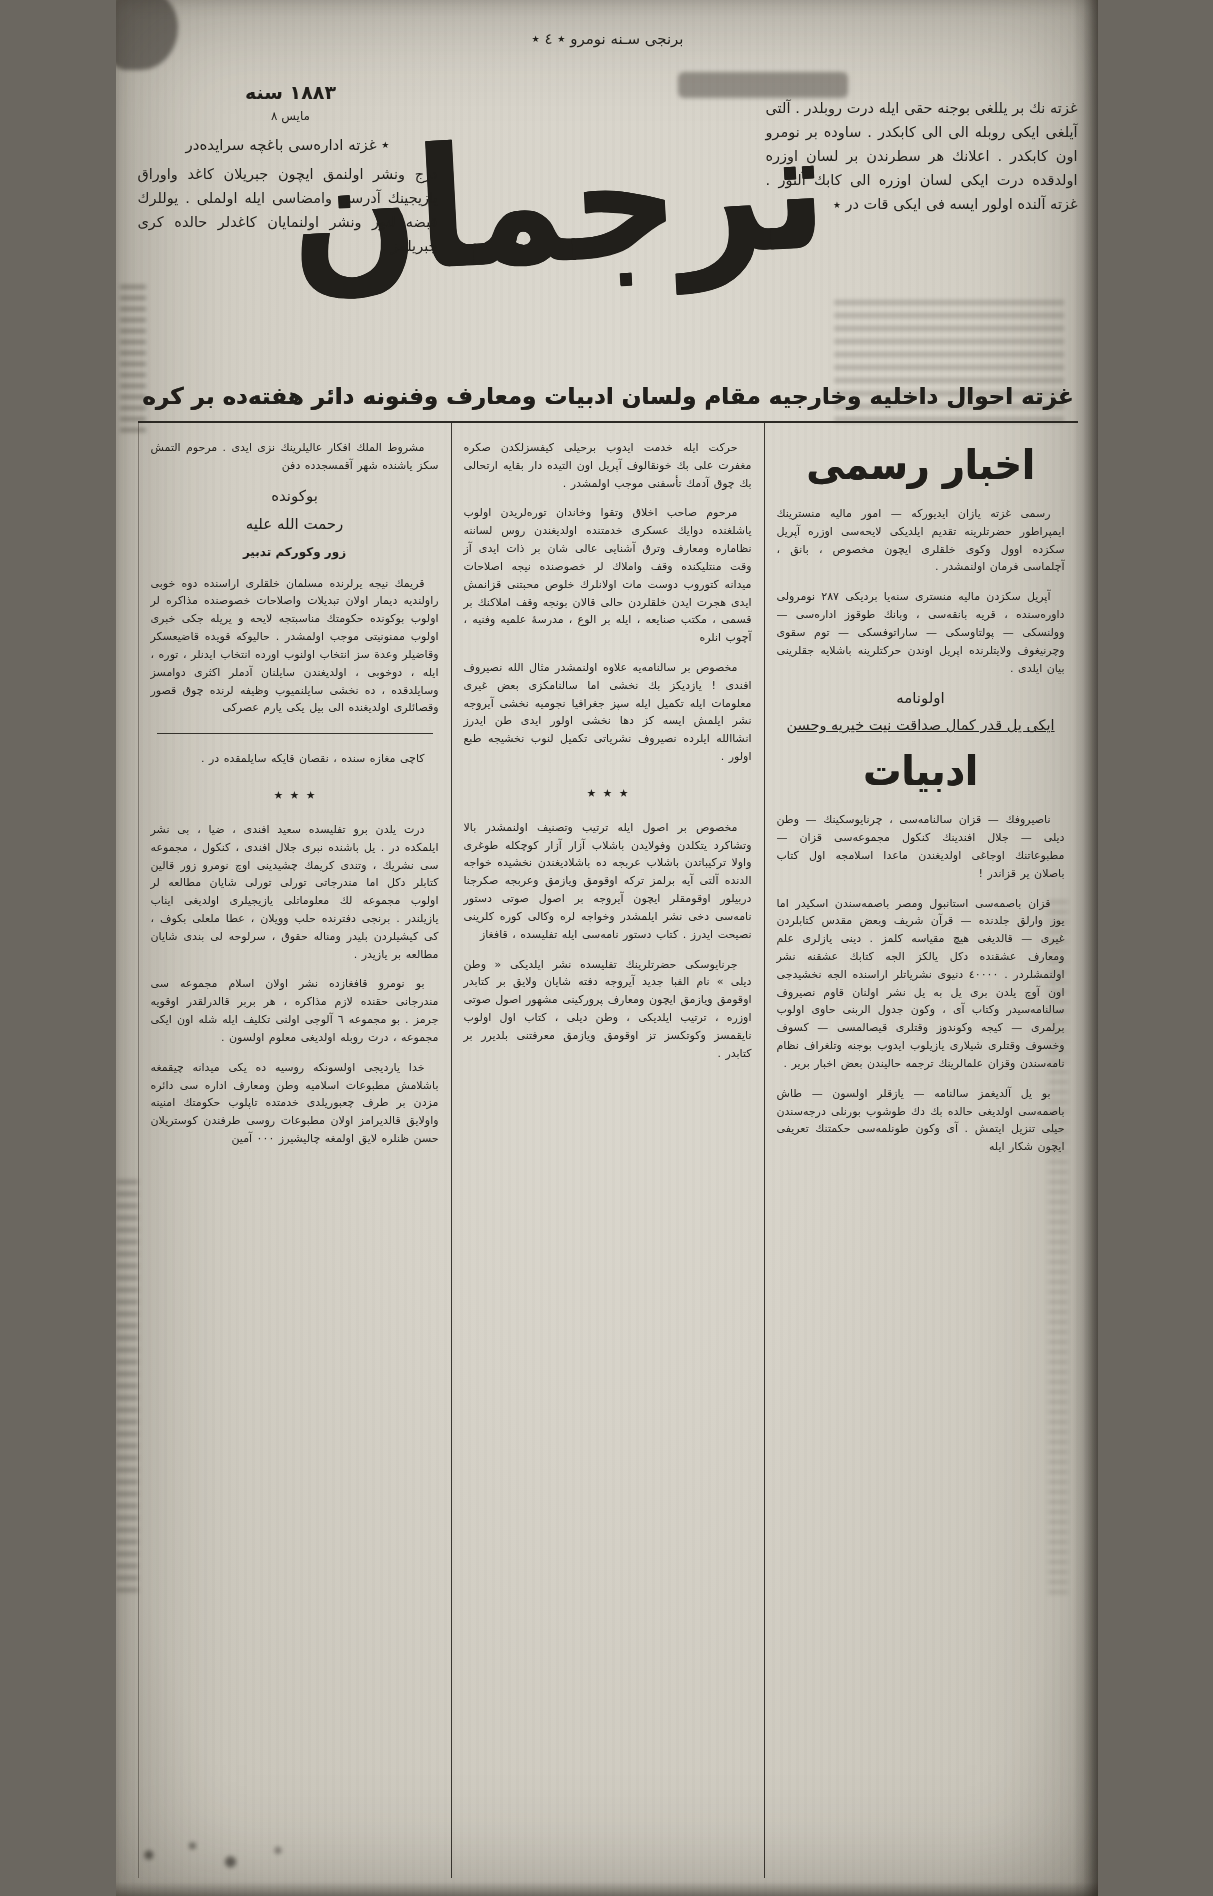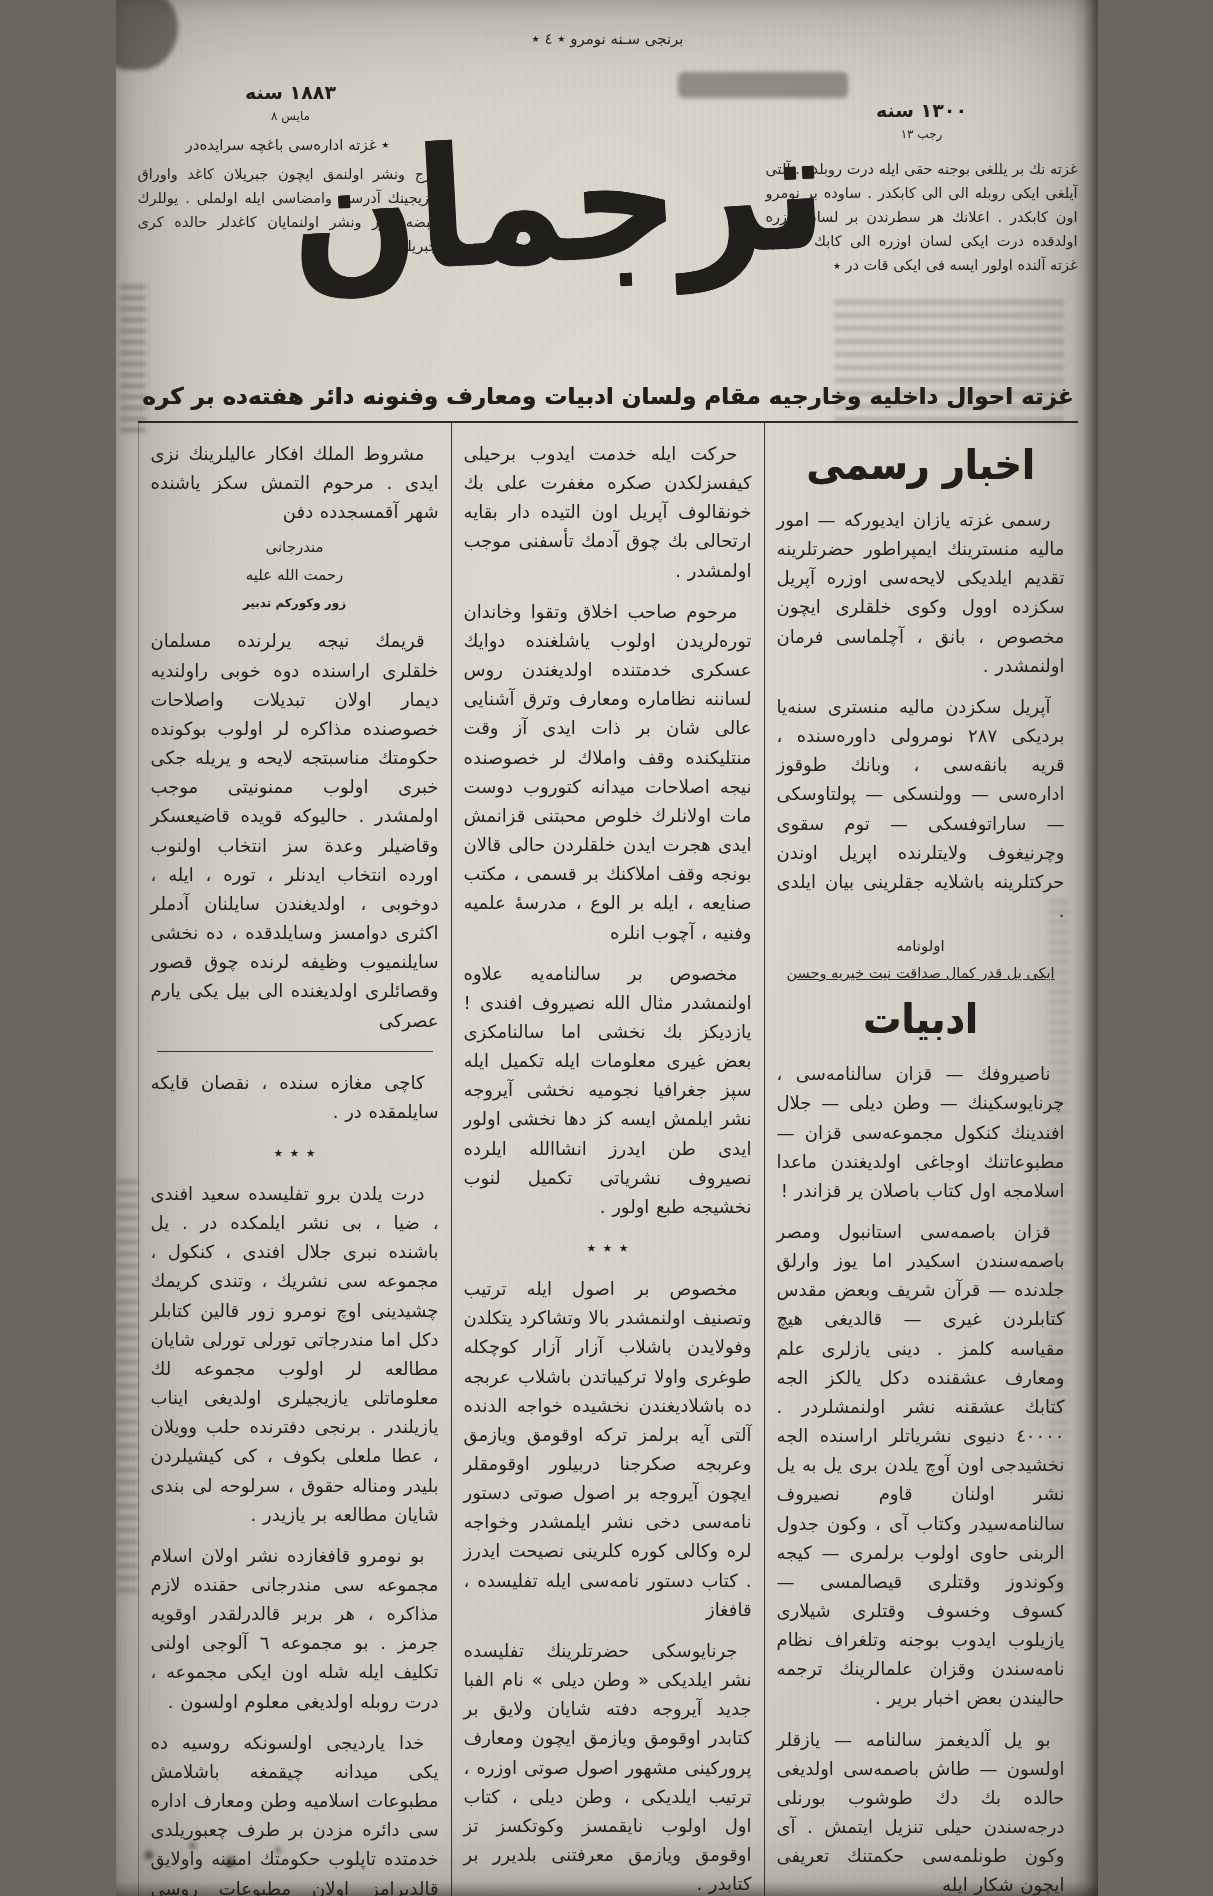--- a/index.html
+++ b/index.html
@@ -65,21 +65,21 @@
     padding:10px 4px 12px;
     font-size:23px;font-weight:bold;text-align:center;
     white-space:nowrap;overflow:hidden;letter-spacing:-0.5px;
     text-shadow:0.4px 0 currentColor;}
 
   .columns{display:flex;align-items:stretch;min-height:1455px;
     border-right:1px solid rgba(50,47,41,0.0);border-left:1px solid rgba(50,47,41,0.45);}
   .col{flex:1;padding:16px 12px 34px;}
   .col + .col{border-right:1.5px solid #3a3731;}
 
-  .body-p{font-size:18px;line-height:1.62;margin:0 0 12px;text-align:justify;
+  .body-p{font-size:11px;line-height:1.62;margin:0 0 12px;text-align:justify;
     text-indent:14px;word-spacing:1px;}
   .h-callig{font-size:38px;font-weight:bold;text-align:center;margin:4px 0 18px;
     transform:scaleY(1.08);text-shadow:0.5px 0 currentColor;}
   .center-line{text-align:center;font-size:15px;margin:10px 0;}
   .center-bold{text-align:center;font-size:12px;font-weight:bold;letter-spacing:2px;margin:12px 0 16px;}
   .single-line{text-align:center;font-size:14.5px;margin:4px 0 16px;text-decoration:underline;}
   .stars{text-align:center;font-size:18px;font-weight:bold;letter-spacing:10px;margin:16px 0;}
   .rule{border:0;border-top:1.5px solid #35332d;margin:16px 6px;height:0;}
 </style>
 </head>
@@ -102,24 +102,20 @@
     <div class="header-row">
 
       <div class="date-block date-left">
         <div class="yr">١٨٨٣ سنه</div>
         <div class="dy">مايس ٨</div>
       </div>
 
       <div class="masthead">ترجمان</div>
 
       <div class="right-panel">
-        <div class="date-block">
-          <div class="yr">١٣٠٠ سنه</div>
-          <div class="dy">رجب ١٣</div>
-        </div>
         <p class="note">غزته نك بر يللغى بوجنه حقى ايله درت روبلدر . آلتى آيلغى ايكى روبله الى الى كابكدر . ساوده بر نومرو اون كابكدر . اعلانك هر سطرندن بر لسان اوزره اولدقده درت ايكى لسان اوزره الى كابك آلنور . غزته آلنده اولور ايسه فى ايكى قات در ٭</p>
       </div>
 
       <div class="left-panel">
         <div class="note-title">٭ غزته اداره‌سى باغچه سرايده‌در</div>
         <p class="note">درج ونشر اولنمق ايچون جبريلان كاغد واوراق يازيجينك آدرسى وامضاسى ايله اولملى . يوللرك قبضه لنور ونشر اولنمايان كاغدلر حالده كرى جبريلمز .</p>
       </div>
 
     </div>
 
@@ -140,21 +136,21 @@
       <div class="col">
           <p class="body-p">حركت ايله خدمت ايدوب برحيلى كيفسزلكدن صكره مغفرت على بك خونقالوف آپريل اون التيده دار بقايه ارتحالى بك چوق آدمك تأسفنى موجب اولمشدر .</p>
           <p class="body-p">مرحوم صاحب اخلاق وتقوا وخاندان توره‌لريدن اولوب ياشلغنده دوايك عسكرى خدمتنده اولديغندن روس لساننه نظاماره ومعارف وترق آشنايى عالى شان بر ذات ايدى آز وقت منتليكنده وقف واملاك لر خصوصنده نيجه اصلاحات ميدانه كتوروب دوست مات اولانلرك خلوص محبتنى قزانمش ايدى هجرت ايدن خلقلردن حالى قالان بونجه وقف املاكنك بر قسمى ، مكتب صنايعه ، ايله بر الوع ، مدرسهٔ علميه وفنيه ، آچوب انلره</p>
           <p class="body-p">مخصوص بر سالنامه‌يه علاوه اولنمشدر مثال الله نصيروف افندى ! يازديكز بك نخشى اما سالنامكزى بعض غيرى معلومات ايله تكميل ايله سپز جغرافيا نجوميه نخشى آيروجه نشر ايلمش ايسه كز دها نخشى اولور ايدى طن ايدرز انشاالله ايلرده نصيروف نشرياتى تكميل لنوب نخشيجه طبع اولور .</p>
           <div class="stars">٭ ٭ ٭</div>
           <p class="body-p">مخصوص بر اصول ايله ترتيب وتصنيف اولنمشدر بالا وتشاكرد يتكلدن وفولايدن باشلاب آزار آزار كوچكله طوغرى واولا تركيباتدن باشلاب عربجه ده باشلاديغندن نخشيده خواجه الدنده آلتى آيه برلمز تركه اوقومق ويازمق وعربجه صكرجنا دربيلور اوقومقلر ايچون آيروجه بر اصول صوتى دستور نامه‌سى دخى نشر ايلمشدر وخواجه لره وكالى كوره كلرينى نصيحت ايدرز . كتاب دستور نامه‌سى ايله تفليسده ، قافغاز</p>
           <p class="body-p">جرنايوسكى حضرتلرينك تفليسده نشر ايلديكى « وطن ديلى » نام الفبا جديد آيروجه دفته شايان ولايق بر كتابدر اوقومق ويازمق ايچون ومعارف پروركينى مشهور اصول صوتى اوزره ، ترتيب ايلديكى ، وطن ديلى ، كتاب اول اولوب نايقمسز وكوتكسز تز اوقومق ويازمق معرفتنى بلديرر بر كتابدر .</p>
         </div>
       <div class="col">
           <p class="body-p">مشروط الملك افكار عاليلرينك نزى ايدى . مرحوم التمش سكز ياشنده شهر آقمسجدده دفن</p>
-          <div class="center-line">مندرجانى</div>
+          <div class="center-line">بوكونده</div>
           <div class="center-line">رحمت الله عليه</div>
           <div class="center-bold">زور وكوركم تدبير</div>
           <p class="body-p">قريمك نيجه يرلرنده مسلمان خلقلرى اراسنده دوه خوبى راولنديه ديمار اولان تبديلات واصلاحات خصوصنده مذاكره لر اولوب بوكونده حكومتك مناسبتجه لايحه و يريله جكى خبرى اولوب ممنونيتى موجب اولمشدر . حاليوكه قويده قاضيعسكر وقاضيلر وعدة سز انتخاب اولنوب اورده انتخاب ايدنلر ، توره ، ايله ، دوخوبى ، اولديغندن سايلنان آدملر اكثرى دوامسز وسايلدقده ، ده نخشى سايلنميوب وظيفه لرنده چوق قصور وقصائلرى اولديغنده الى بيل يكى يارم عصركى</p>
           <div class="rule"></div>
           <p class="body-p">كاچى مغازه سنده ، نقصان قايكه سايلمقده در .</p>
           <div class="stars">٭ ٭ ٭</div>
           <p class="body-p">درت يلدن برو تفليسده سعيد افندى ، ضيا ، بى نشر ايلمكده در . يل باشنده نبرى جلال افندى ، كنكول ، مجموعه سى نشريك ، وتندى كريمك چشيدينى اوچ نومرو زور قالين كتابلر دكل اما مندرجاتى تورلى تورلى شايان مطالعه لر اولوب مجموعه لك معلوماتلى يازيجيلرى اولديغى ايناب يازيلندر . برنجى دفترنده حلب وويلان ، عطا ملعلى بكوف ، كى كيشيلردن بليدر ومناله حقوق ، سرلوحه لى بندى شايان مطالعه بر يازيدر .</p>
           <p class="body-p">بو نومرو قافغازده نشر اولان اسلام مجموعه سى مندرجانى حقنده لازم مذاكره ، هر بربر قالدرلقدر اوقويه جرمز . بو مجموعه ٦ آلوجى اولنى تكليف ايله شله اون ايكى مجموعه ، درت روبله اولديغى معلوم اولسون .</p>
           <p class="body-p">خدا يارديجى اولسونكه روسيه ده يكى ميدانه چيقمغه باشلامش مطبوعات اسلاميه وطن ومعارف اداره سى دائره مزدن بر طرف چعبوريلدى خدمتده تاپلوب حكومتك امنينه واولايق قالديرامز اولان مطبوعات روسى طرفندن كوستريلان حسن ظنلره لايق اولمغه چاليشيرز ٠٠٠ آمين</p>
         </div>

